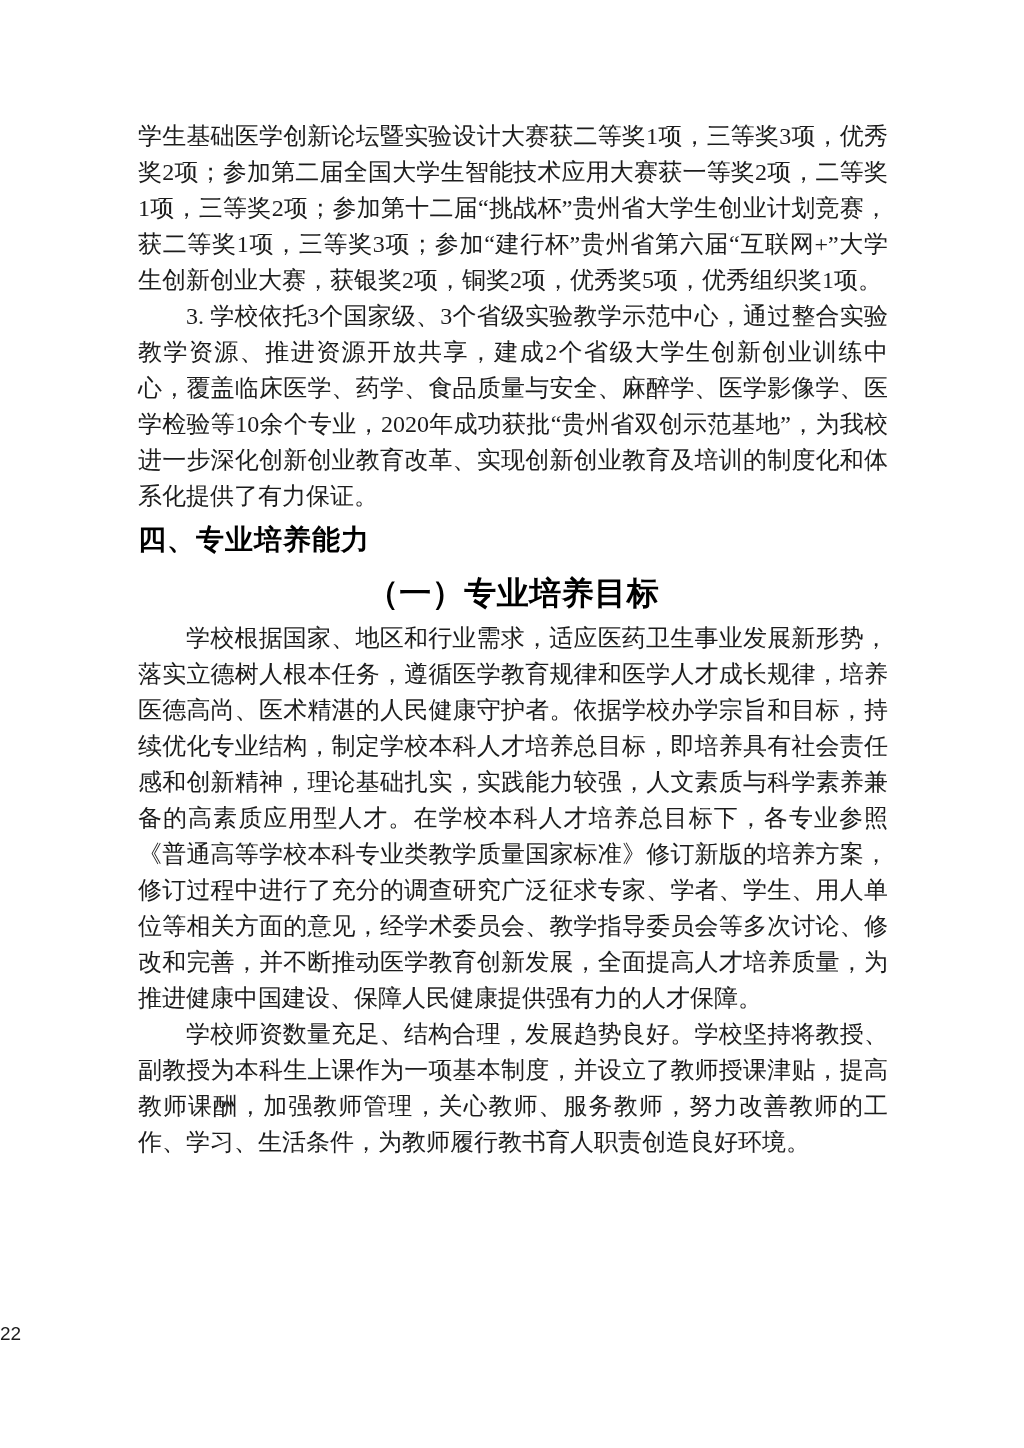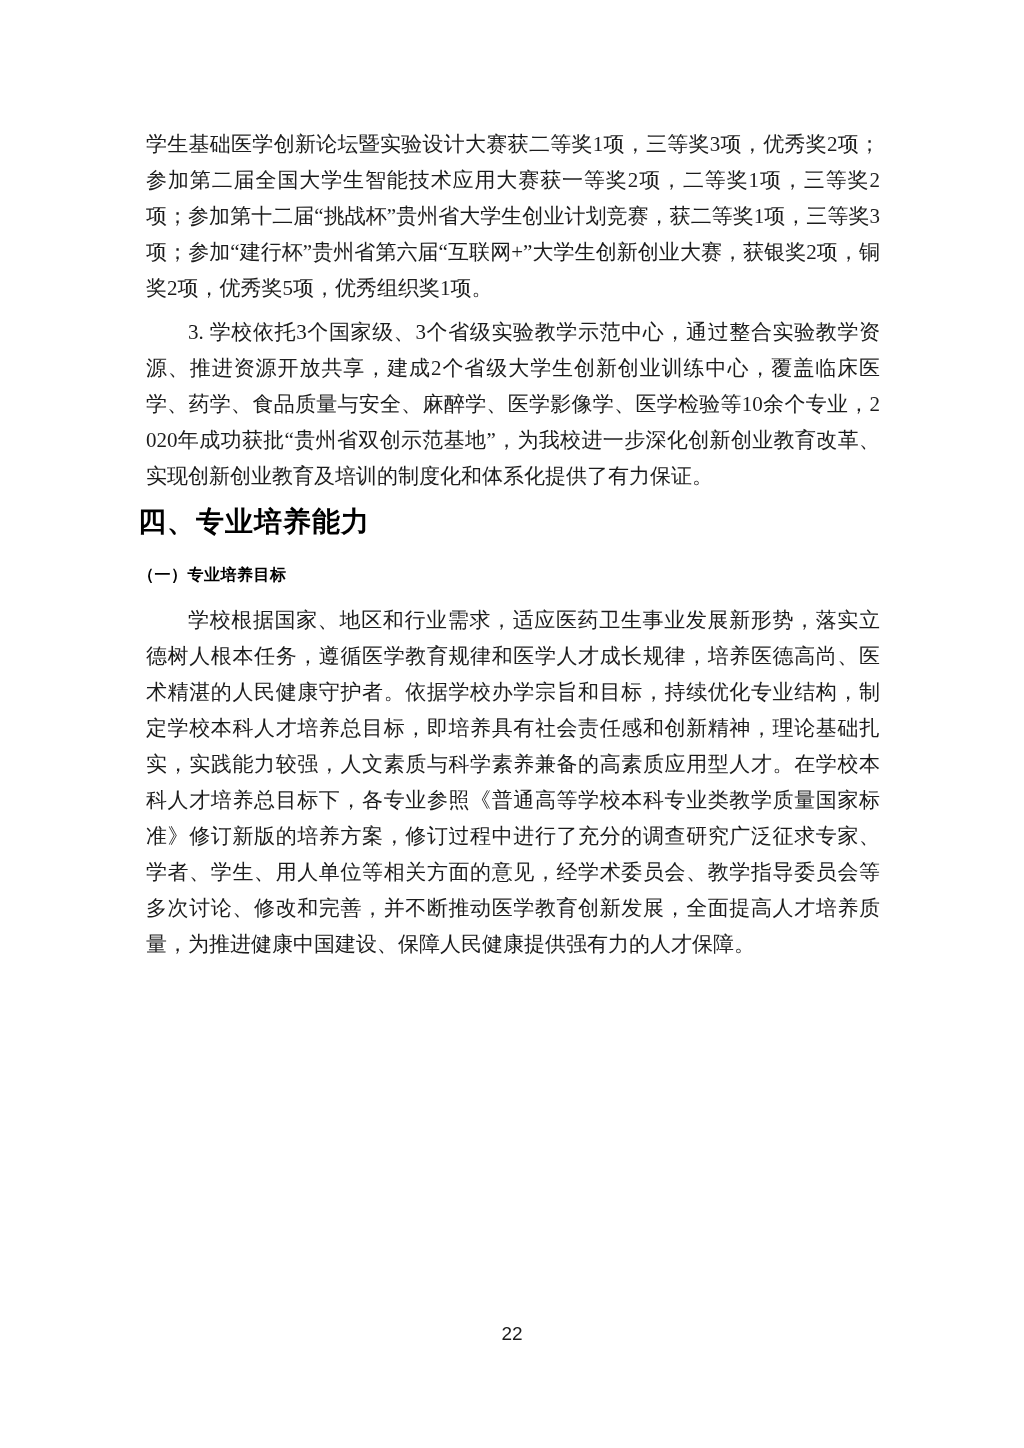--- a/index.html
+++ b/index.html
@@ -14,23 +14,23 @@
     background: #ffffff;
     overflow: hidden;
   }
   .content {
     position: absolute;
     left: 138px;
     top: 118px;
     width: 750px;
   }
   p.body-text {
-    margin: 8px;
+    margin: 0;
     font-family: "Liberation Serif", "DejaVu Serif", serif;
-    font-size: 21px;
+    font-size: 24px;
     line-height: 36px;
     color: #1c1c1c;
     text-align: justify;
     text-justify: inter-ideograph;
     word-break: break-all;
   }
   p.indent {
     text-indent: 2em;
   }
   h1.sec-heading {
@@ -39,42 +39,43 @@
     font-weight: bold;
     font-size: 28px;
     line-height: 40px;
     color: #000000;
     letter-spacing: 1px;
   }
   h2.sub-heading {
     margin: 12px 0 10px 0;
     font-family: "Liberation Sans", "DejaVu Sans", sans-serif;
     font-weight: bold;
-    font-size: 16px;
+    font-size: 32px;
     line-height: 34px;
     color: #000000;
     letter-spacing: 0.5px;
+    text-align: center;
   }
   .page-number {
     position: absolute;
     left: 0;
     right: 0;
     top: 1322px;
-    text-align: center;
     font-family: "Liberation Sans", "DejaVu Sans", sans-serif;
     font-size: 19px;
     line-height: 24px;
     color: #1c1c1c;
   }
 </style>
 </head>
 <body>
 
 <div class="page">
   <div class="content">
     <p class="body-text">学生基础医学创新论坛暨实验设计大赛获二等奖1项，三等奖3项，优秀奖2项；参加第二届全国大学生智能技术应用大赛获一等奖2项，二等奖1项，三等奖2项；参加第十二届“挑战杯”贵州省大学生创业计划竞赛，获二等奖1项，三等奖3项；参加“建行杯”贵州省第六届“互联网+”大学生创新创业大赛，获银奖2项，铜奖2项，优秀奖5项，优秀组织奖1项。</p>
     <p class="body-text indent">3. 学校依托3个国家级、3个省级实验教学示范中心，通过整合实验教学资源、推进资源开放共享，建成2个省级大学生创新创业训练中心，覆盖临床医学、药学、食品质量与安全、麻醉学、医学影像学、医学检验等10余个专业，2020年成功获批“贵州省双创示范基地”，为我校进一步深化创新创业教育改革、实现创新创业教育及培训的制度化和体系化提供了有力保证。</p>
     <h1 class="sec-heading">四、专业培养能力</h1>
     <h2 class="sub-heading">（一）专业培养目标</h2>
     <p class="body-text indent">学校根据国家、地区和行业需求，适应医药卫生事业发展新形势，落实立德树人根本任务，遵循医学教育规律和医学人才成长规律，培养医德高尚、医术精湛的人民健康守护者。依据学校办学宗旨和目标，持续优化专业结构，制定学校本科人才培养总目标，即培养具有社会责任感和创新精神，理论基础扎实，实践能力较强，人文素质与科学素养兼备的高素质应用型人才。在学校本科人才培养总目标下，各专业参照《普通高等学校本科专业类教学质量国家标准》修订新版的培养方案，修订过程中进行了充分的调查研究广泛征求专家、学者、学生、用人单位等相关方面的意见，经学术委员会、教学指导委员会等多次讨论、修改和完善，并不断推动医学教育创新发展，全面提高人才培养质量，为推进健康中国建设、保障人民健康提供强有力的人才保障。</p>
+    <p class="body-text indent">学校师资数量充足、结构合理，发展趋势良好。学校坚持将教授、副教授为本科生上课作为一项基本制度，并设立了教师授课津贴，提高教师课酬，加强教师管理，关心教师、服务教师，努力改善教师的工作、学习、生活条件，为教师履行教书育人职责创造良好环境。</p>
   </div>
   <div class="page-number">22</div>
 </div>
 
 </body></html>

